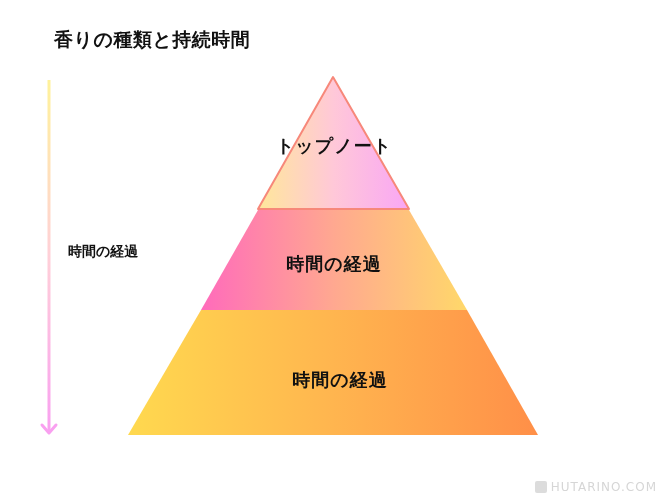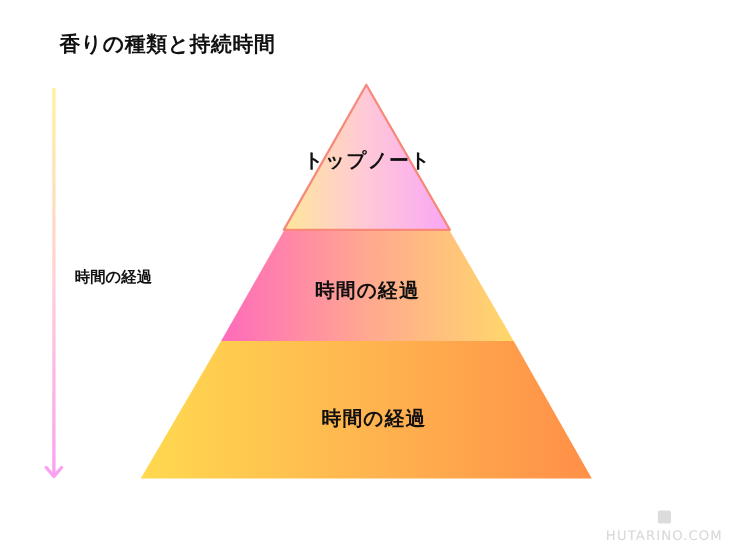--- a/index.html
+++ b/index.html
@@ -2,21 +2,21 @@
 <html><head>
 <meta charset="utf-8">
 <style>
   html, body { margin: 0; padding: 0; background: #ffffff; }
   body { width: 667px; height: 500px; position: relative; overflow: hidden;
          font-family: "DejaVu Sans", "Liberation Sans", sans-serif; }
   .title { position: absolute; left: 37px; top: 27px; font-size: 19px; font-weight: bold; color: #111; letter-spacing: 0.5px; margin-left: 17px; }
   .time-label { position: absolute; left: 68px; top: 243px; font-size: 14px; font-weight: bold; color: #111; }
   svg.diagram { position: absolute; left: 0; top: 0; }
   .tier-label { position: absolute; font-size: 18px; font-weight: bold; color: #111; transform: translateX(-50%); white-space: nowrap; letter-spacing: 1px; }
-  .watermark { position: absolute; right: 10px; bottom: 6px; font-size: 12px; color: #d6d6d6; letter-spacing: 1px; display: flex; align-items: center; gap: 4px; flex-direction: column; }
+  .watermark { position: absolute; right: 10px; bottom: 6px; font-size: 12px; color: #d6d6d6; letter-spacing: 1px; display: flex; align-items: center; gap: 4px; }
   .wm-box { width: 12px; height: 12px; background: #dcdcdc; border-radius: 2px; }
 </style>
 </head>
 <body>
 
 <div class="title">香りの種類と持続時間</div>
 
 <svg class="diagram" width="667" height="500">
   <defs>
     <linearGradient id="gArrow" x1="0" y1="0" x2="0" y2="1">

